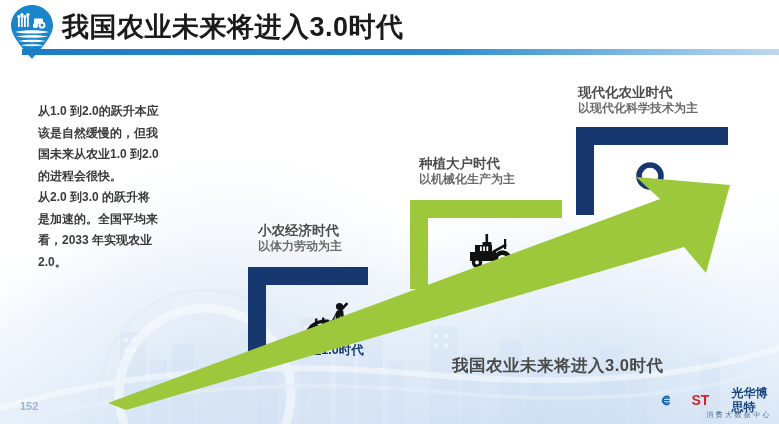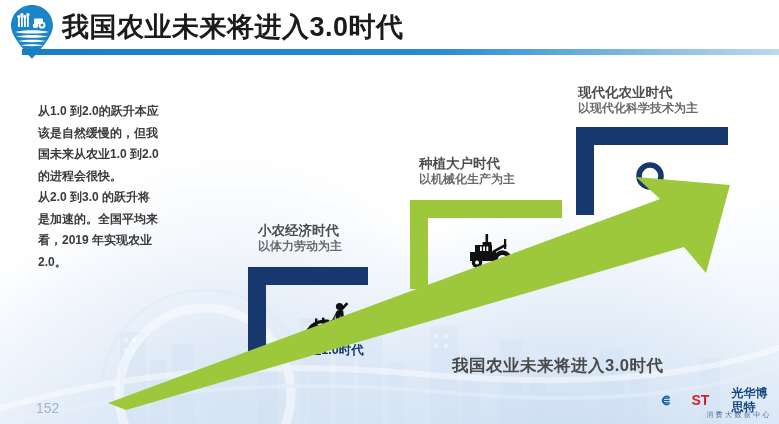--- a/index.html
+++ b/index.html
@@ -76,21 +76,21 @@
   .arrow{position:absolute;left:100px;top:175px;width:640px;height:235px;}
 
   
   .arrow-caption{
     position:absolute;left:452px;top:355px;
     font-size:16.5px;font-weight:bold;color:#4a4a4a;
     letter-spacing:.5px;white-space:nowrap;
   }
 
   
-  .page-no{position:absolute;left:36px;top:400px;font-size:14px;color:#9fb4cc;font-weight:normal;}
+  .page-no{position:absolute;left:20px;top:400px;font-size:11px;color:#9fb4cc;font-weight:bold;}
   .brand{position:absolute;left:660px;top:392px;width:112px;height:28px;}
   .brand .b-main{display:flex;align-items:center;gap:20px;height:16px;}
   .brand .b-st{font-size:14px;font-weight:bold;color:#d6202a;line-height:14px;}
   .brand .b-cn{font-size:12px;font-weight:bold;color:#17447d;line-height:14px;margin-left:2px;}
   .brand .b-sub{font-size:7px;color:#4d6b93;letter-spacing:2.4px;text-align:right;margin-top:2px;}
 </style>
 </head>
 <body>
 
 <div class="slide">
@@ -157,21 +157,21 @@
         <path d="M10 37 C18 35.2 30 35.2 38 37 C30 38.6 18 38.6 10 37 Z"></path>
         <path d="M13 41.3 C19.5 40 28.5 40 35 41.3 C28.5 42.5 19.5 42.5 13 41.3 Z"></path>
       </g>
     </svg>
     <div class="hdr-title">我国农业未来将进入3.0时代</div>
     <div class="hdr-rule"></div>
   </div>
 
   <div class="left-copy">
     <p>从1.0 到2.0的跃升本应该是自然缓慢的，但我国未来从农业1.0 到2.0 的进程会很快。</p>
-    <p>从2.0 到3.0 的跃升将是加速的。全国平均来看，2019 年实现农业2.0。</p>
+    <p>从2.0 到3.0 的跃升将是加速的。全国平均来看，2033 年实现农业2.0。</p>
   </div>
 
   <div class="stair" id="stair1">
     <div class="horiz" style="background:#16386e"></div>
     <div class="vert" style="background:#16386e"></div>
   </div>
   <div class="stair" id="stair2">
     <div class="horiz" style="background:#9dc83c"></div>
     <div class="vert" style="background:#9dc83c"></div>
   </div>

